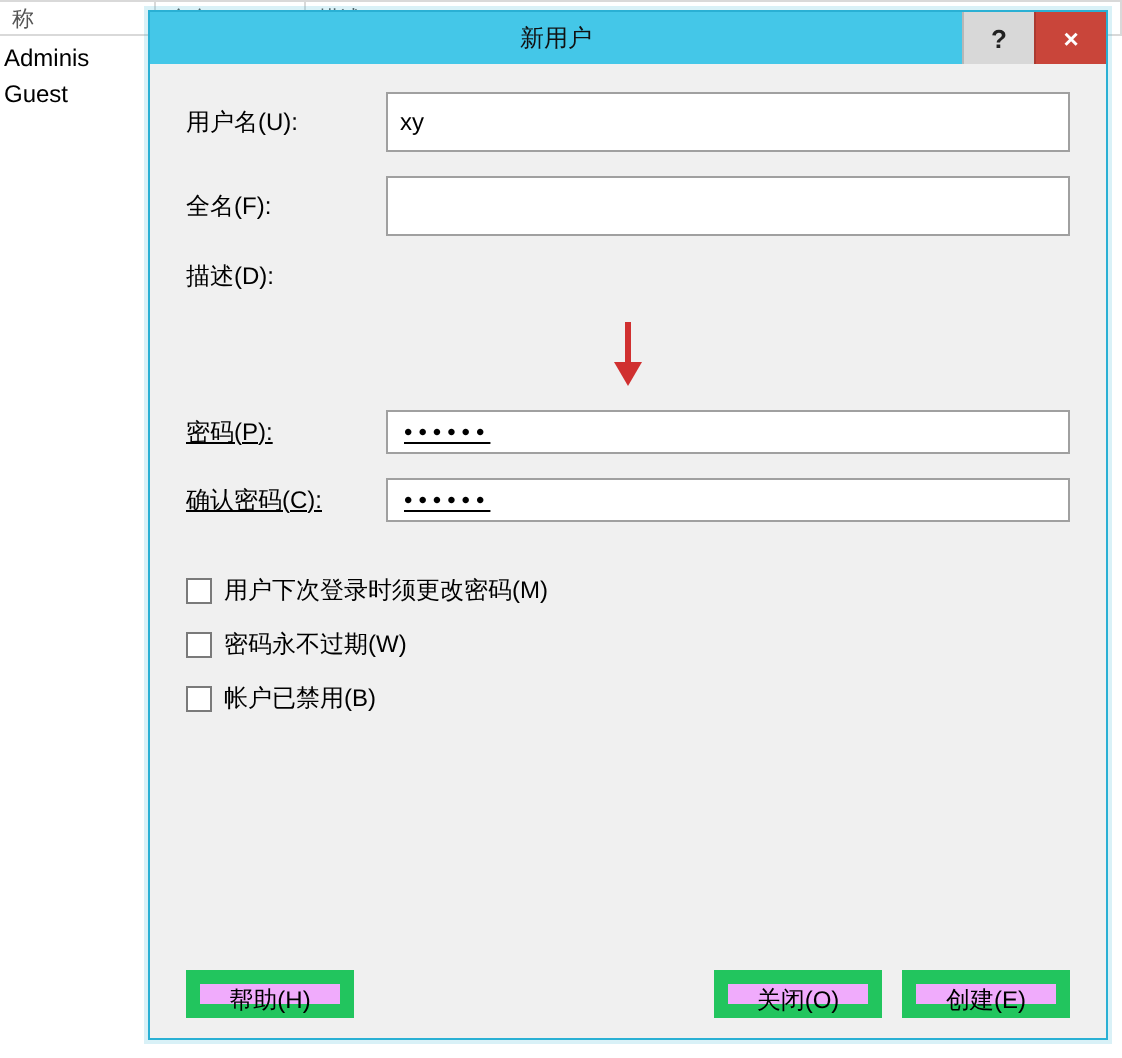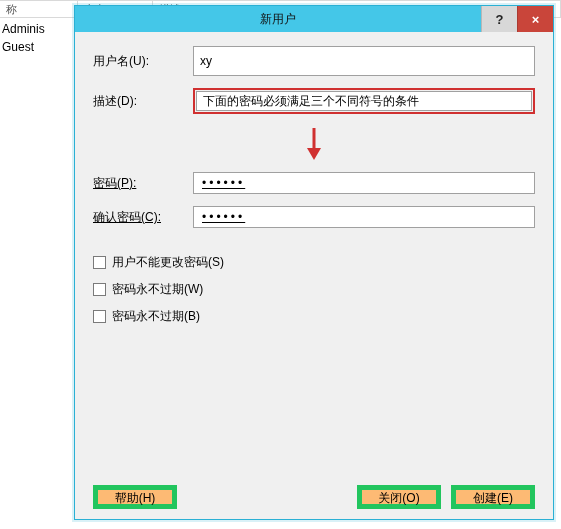--- a/index.html
+++ b/index.html
@@ -168,22 +168,22 @@
 
   .button-row {
     display: flex;
     align-items: center;
     padding-top: 8px;
     margin-top: auto;
   }
   .btn {
     height: 24px;
     min-width: 84px;
-    border: 5px solid #22c55e;
-    background: #fdba74;
+    border: 7px solid #22c55e;
+    background: #f0abfc;
     font-size: 12px;
     font-family: inherit;
     padding: 0 10px;
     cursor: default;
   }
   .spacer { flex: 1; }
   .btn + .btn { margin-left: 10px; }
 </style>
 </head>
 <body>
@@ -209,26 +209,27 @@
     </div>
   </div>
 
   <div class="dialog-body">
 
     <div class="form-row">
       <div class="form-label">用户名(U):</div>
       <input class="text-input" type="text" value="xy" style="">
     </div>
 
+    <div class="form-row">
+      <div class="form-label">全名(F):</div>
+      <input class="text-input" type="text" value="" style="">
+    </div>
 
     <div class="form-row">
       <div class="form-label">描述(D):</div>
-      <div class="desc-wrap">
-        <input class="desc-input" type="text" value="下面的密码必须满足三个不同符号的条件" style="">
-      </div>
     </div>
 
     <div class="arrow-row">
       <svg class="arrow-svg" width="20" height="32" viewBox="0 0 20 32">
         <line x1="10" y1="0" x2="10" y2="22" stroke="#d03030" stroke-width="3"></line>
         <polygon points="10,32 3,20 17,20" fill="#d03030"></polygon>
       </svg>
     </div>
 
     <div class="pw-section">
@@ -238,29 +239,29 @@
       </div>
       <div class="form-row">
         <div class="form-label">确认密码(C):</div>
         <input class="pw-input" type="text" readonly="" value="••••••" style="">
       </div>
     </div>
 
     <div class="checks">
       <div class="check-row">
         <span class="chk"></span>
-        <span class="chk-label">用户不能更改密码(S)</span>
+        <span class="chk-label">用户下次登录时须更改密码(M)</span>
       </div>
       <div class="check-row">
         <span class="chk"></span>
         <span class="chk-label">密码永不过期(W)</span>
       </div>
       <div class="check-row">
         <span class="chk"></span>
-        <span class="chk-label">密码永不过期(B)</span>
+        <span class="chk-label">帐户已禁用(B)</span>
       </div>
     </div>
 
     <div class="button-row">
       <button class="btn">帮助(H)</button>
       <div class="spacer"></div>
       <button class="btn">关闭(O)</button>
       <button class="btn">创建(E)</button>
     </div>
 

